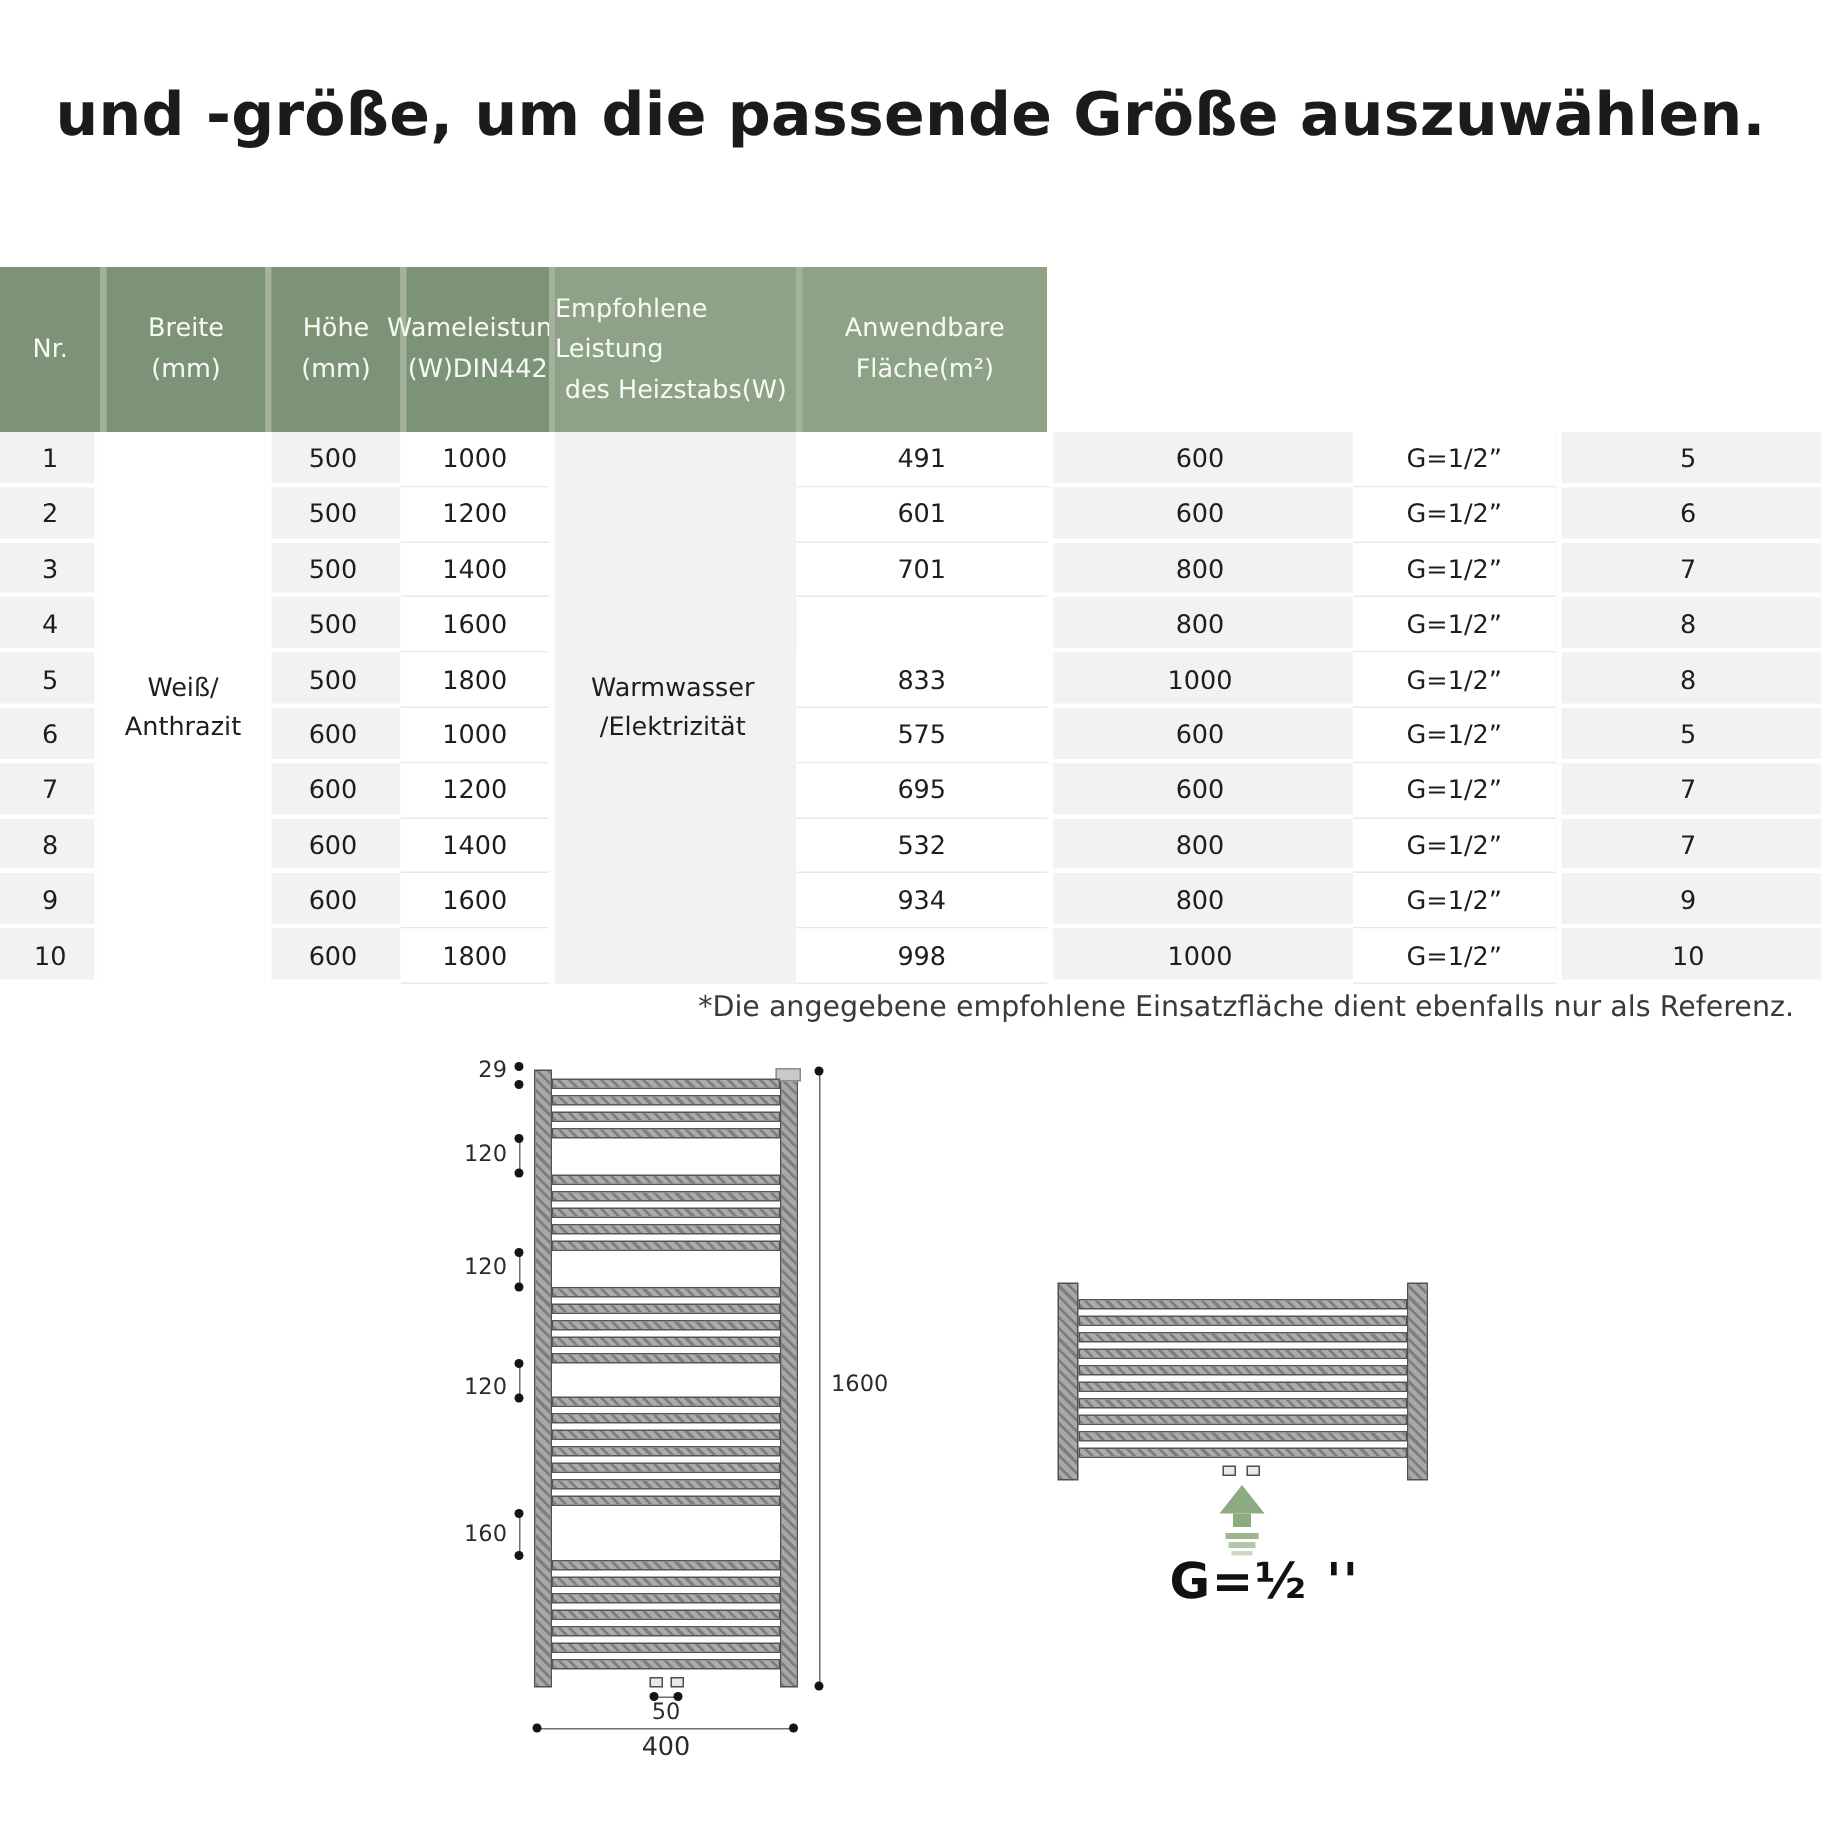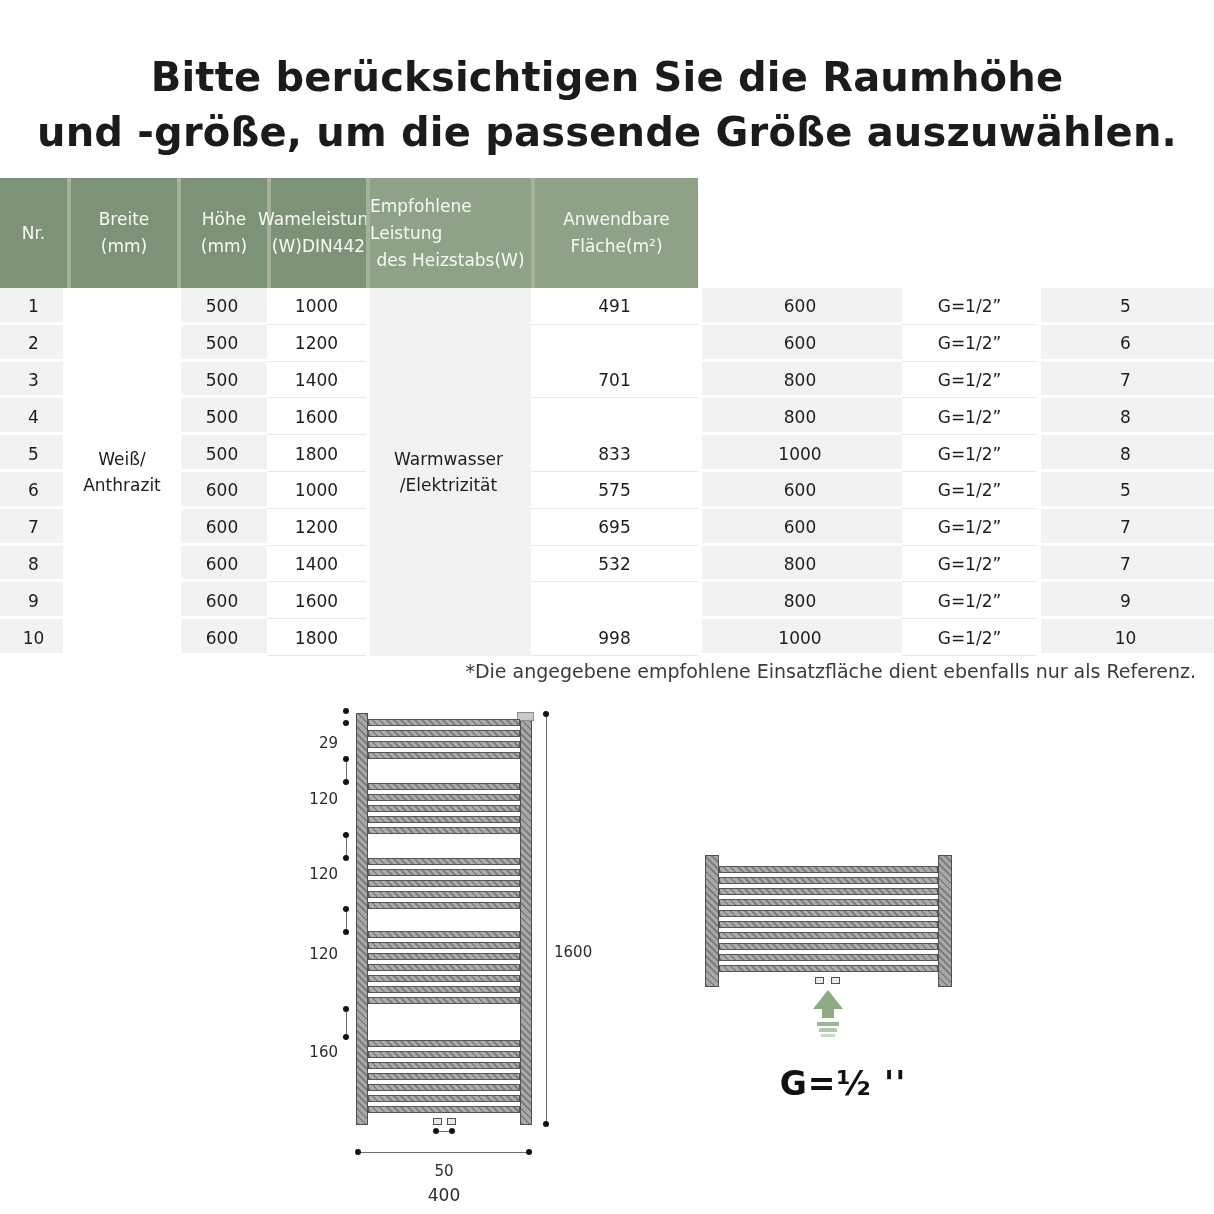--- a/index.html
+++ b/index.html
@@ -44,37 +44,36 @@
   .rail { position:absolute; border:1px solid #505050;
     background:repeating-linear-gradient(45deg,#7f7f7f 0 2px,#a8a8a8 2px 5px); }
   .rung, .hbar { position:absolute; height:7px; border:1px solid #565656;
     background:repeating-linear-gradient(45deg,#808080 0 2px,#ababab 2px 5px); }
   .rung { left:368px; width:152px; }
   .hbar { left:719px; width:219px; }
   .cap { position:absolute; background:#c9c9c9; border:1px solid #8b8b8b; }
   .stub { position:absolute; background:#e9e9e9; border:1px solid #4f4f4f; }
   .dline { position:absolute; background:#6e6e6e; }
   .dot { position:absolute; width:6px; height:6px; border-radius:50%; background:#141414; }
-  .dim { position:absolute; font-size:15px; color:#2b2b2b; line-height:17px;margin-top:30px; }
+  .dim { position:absolute; font-size:15px; color:#2b2b2b; line-height:17px; }
   .dim.r { text-align:right; }
   .dim.c { text-align:center; }
   .arrow-head { position:absolute; width:0; height:0;
     border-left:15px solid transparent; border-right:15px solid transparent;
     border-bottom:19px solid #8cab81; }
   .arrow-body { position:absolute; background:#8cab81; }
   .dash { position:absolute; }
   .gthread { position:absolute; font-size:33px; font-weight:600; color:#111; letter-spacing:1px; }
 </style>
 </head>
 <body>
 
 <div class="page">
 
   <div class="title">
-    <div>Bitte berücksichtigen Sie die Raumhöhe</div>
     <div>und -größe, um die passende Größe auszuwählen.</div>
   </div>
 
   <div class="thead">
     <div class="hcell dark">
       <span class="hl">Nr.</span>
       </div>
     <div class="hcell dark hsep">
       <span class="hl">Breite</span>
         <span class="hl">(mm)</span>
@@ -109,20 +108,21 @@
   <div class="cell gray pad-r" style="grid-area: 1 / 1;">1</div>
       <div class="cell gray pad-l" style="grid-area: 1 / 3;">500</div>
       <div class="cell white" style="grid-area: 1 / 4;">1000</div>
       <div class="cell white" style="grid-area: 1 / 6;">491</div>
       <div class="cell gray pad-l" style="grid-area: 1 / 7;">600</div>
       <div class="cell white" style="grid-area: 1 / 8;">G=1/2”</div>
       <div class="cell gray pad-l" style="grid-area: 1 / 9;">5</div>
       <div class="cell gray pad-r" style="grid-area: 2 / 1;">2</div>
       <div class="cell gray pad-l" style="grid-area: 2 / 3;">500</div>
       <div class="cell white" style="grid-area: 2 / 4;">1200</div>
+      <div class="cell white" style="grid-area: 2 / 6;">601</div>
       <div class="cell gray pad-l" style="grid-area: 2 / 7;">600</div>
       <div class="cell white" style="grid-area: 2 / 8;">G=1/2”</div>
       <div class="cell gray pad-l" style="grid-area: 2 / 9;">6</div>
       <div class="cell gray pad-r" style="grid-area: 3 / 1;">3</div>
       <div class="cell gray pad-l" style="grid-area: 3 / 3;">500</div>
       <div class="cell white" style="grid-area: 3 / 4;">1400</div>
       <div class="cell white" style="grid-area: 3 / 6;">701</div>
       <div class="cell gray pad-l" style="grid-area: 3 / 7;">800</div>
       <div class="cell white" style="grid-area: 3 / 8;">G=1/2”</div>
       <div class="cell gray pad-l" style="grid-area: 3 / 9;">7</div>
@@ -156,20 +156,21 @@
       <div class="cell gray pad-r" style="grid-area: 8 / 1;">8</div>
       <div class="cell gray pad-l" style="grid-area: 8 / 3;">600</div>
       <div class="cell white" style="grid-area: 8 / 4;">1400</div>
       <div class="cell white" style="grid-area: 8 / 6;">532</div>
       <div class="cell gray pad-l" style="grid-area: 8 / 7;">800</div>
       <div class="cell white" style="grid-area: 8 / 8;">G=1/2”</div>
       <div class="cell gray pad-l" style="grid-area: 8 / 9;">7</div>
       <div class="cell gray pad-r" style="grid-area: 9 / 1;">9</div>
       <div class="cell gray pad-l" style="grid-area: 9 / 3;">600</div>
       <div class="cell white" style="grid-area: 9 / 4;">1600</div>
+      <div class="cell white" style="grid-area: 9 / 6;">934</div>
       <div class="cell gray pad-l" style="grid-area: 9 / 7;">800</div>
       <div class="cell white" style="grid-area: 9 / 8;">G=1/2”</div>
       <div class="cell gray pad-l" style="grid-area: 9 / 9;">9</div>
       <div class="cell gray pad-r" style="grid-area: 10 / 1;">10</div>
       <div class="cell gray pad-l" style="grid-area: 10 / 3;">600</div>
       <div class="cell white" style="grid-area: 10 / 4;">1800</div>
       <div class="cell white" style="grid-area: 10 / 6;">998</div>
       <div class="cell gray pad-l" style="grid-area: 10 / 7;">1000</div>
       <div class="cell white" style="grid-area: 10 / 8;">G=1/2”</div>
       <div class="cell gray pad-l" style="grid-area: 10 / 9;">10</div>

